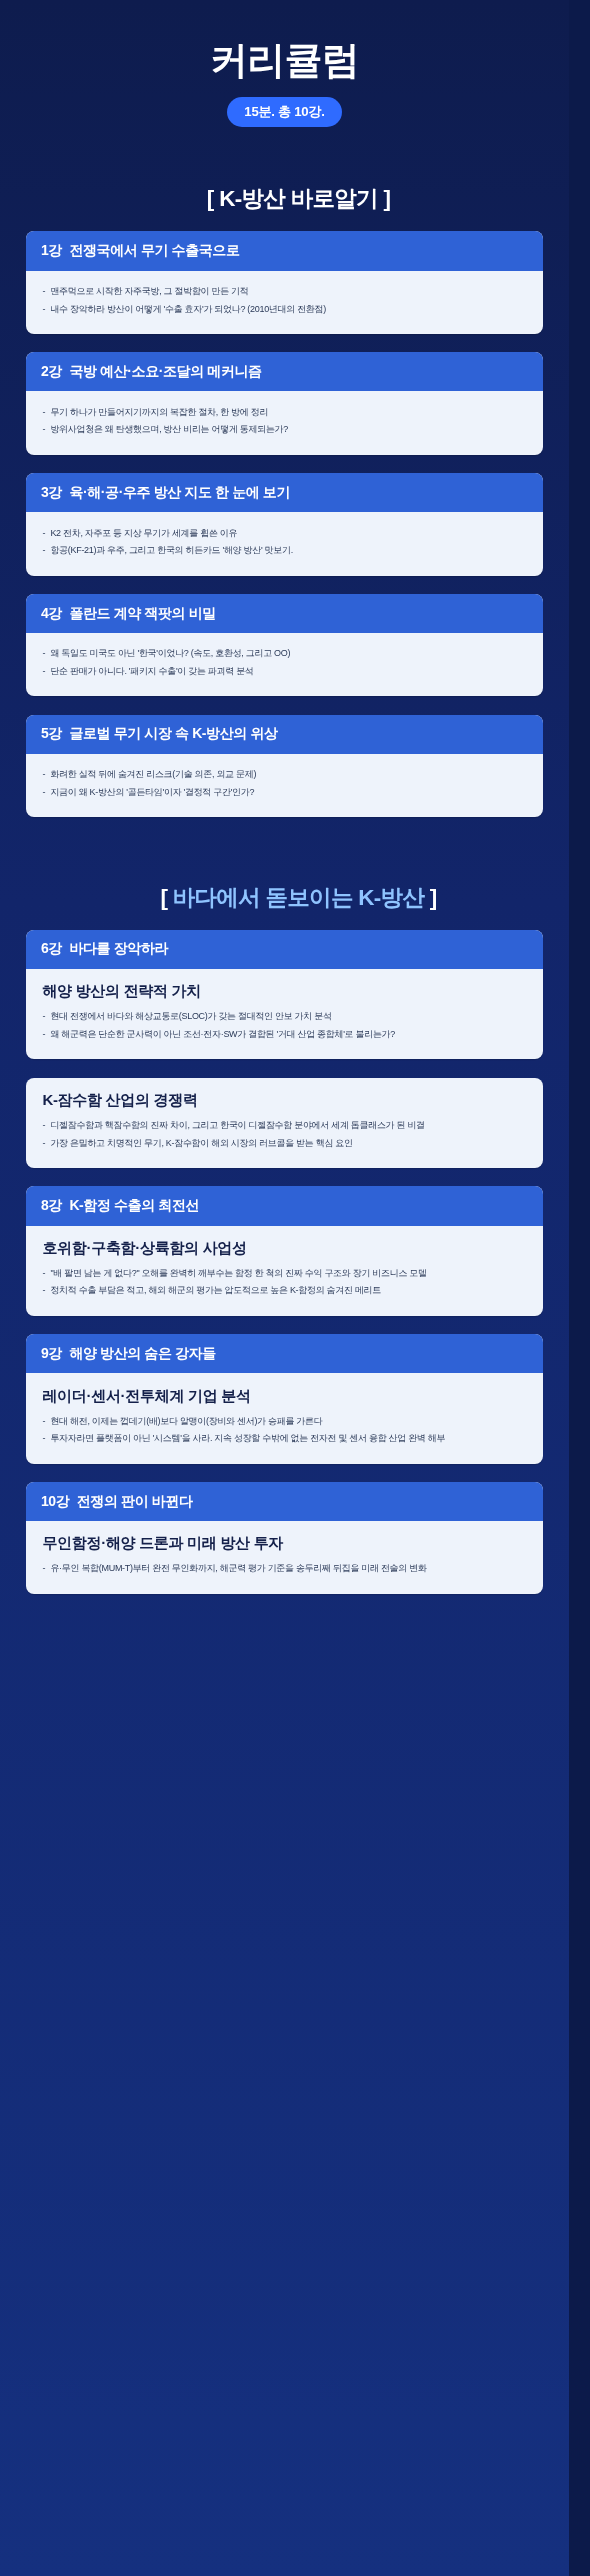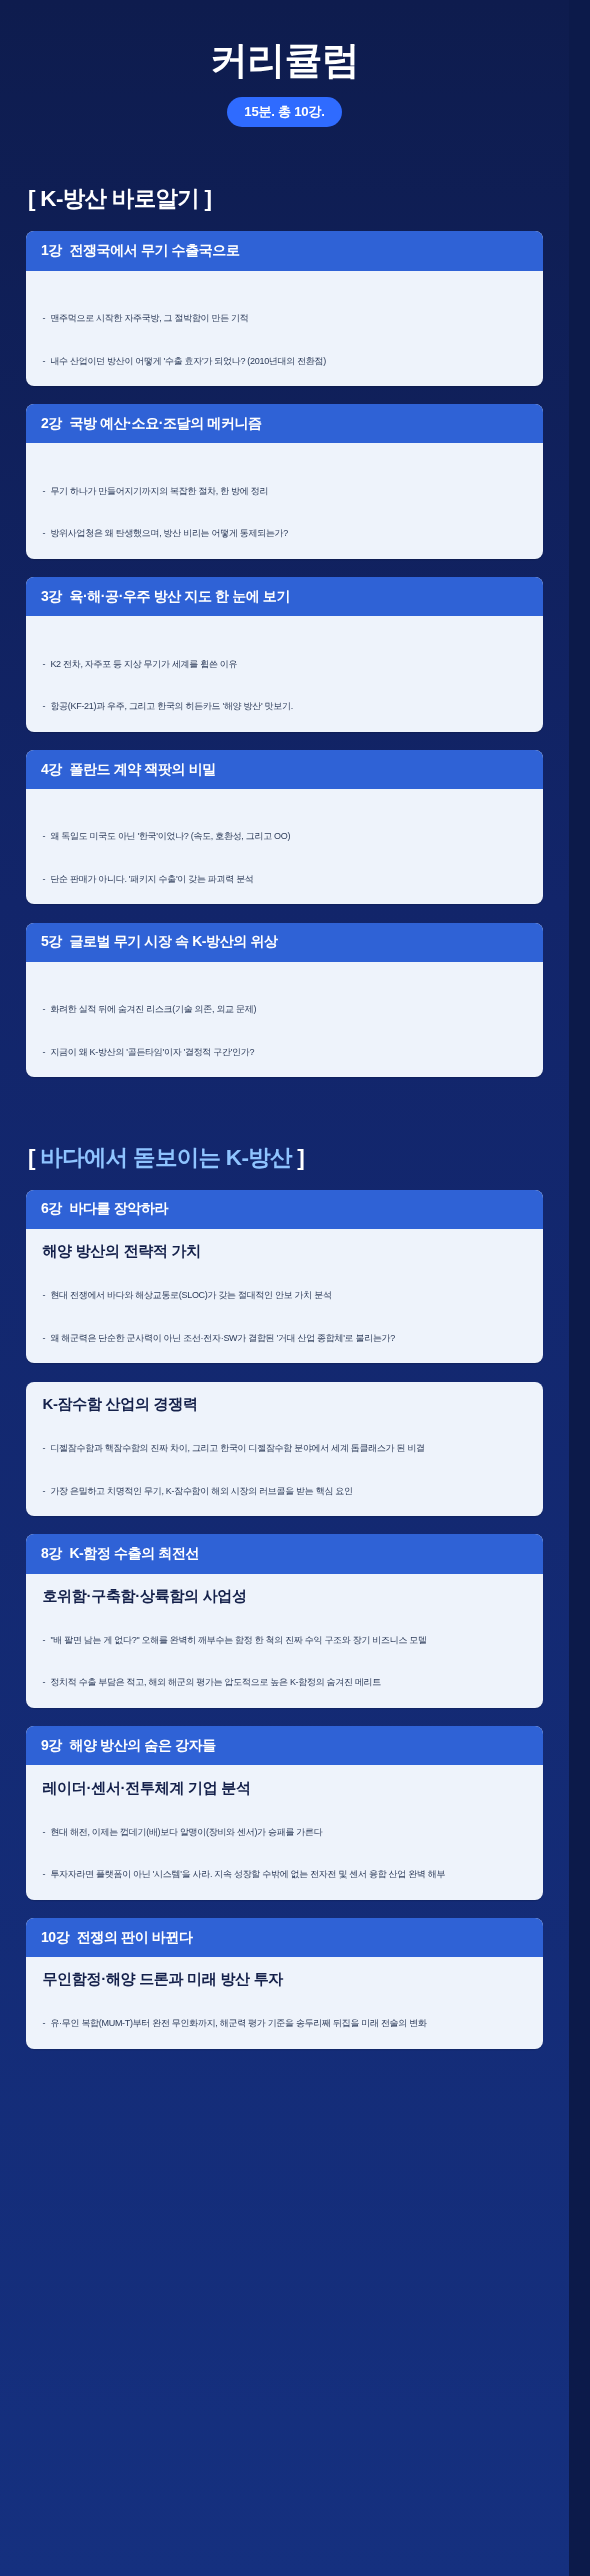--- a/index.html
+++ b/index.html
@@ -35,20 +35,21 @@
     color: #ffffff;
     font-size: 13.2px;
     font-weight: bold;
     padding: 6px 17px;
     border-radius: 660px;
     letter-spacing: -0.3px;
   }
 
   
   .section-title {
+    text-align: center;
     font-size: 22.5px;
     font-weight: bold;
     letter-spacing: -0.7px;
     margin: 34px 0 17px 0;
     color: #ffffff;
     padding-left: 28px;
   }
   .section-title .accent { color: #8fc4ff; }
   .section-title .bracket { color: #ffffff; font-weight: bold; }
 
@@ -83,21 +84,20 @@
   }
   .bullets { list-style: none; }
   .bullets li {
     font-size: 9px;
     line-height: 1.75;
     color: #2b3a58;
     letter-spacing: -0.3px;
     padding-left: 8px;
     position: relative;
     margin-bottom: 2px;
-    margin-top: 27px;
   }
   .bullets li::before {
     content: "-";
     position: absolute;
     left: 0;
     color: #2b3a58;
   }
 
   
   .group-gap { height: 12px; }
@@ -119,21 +119,21 @@
   <div class="cards">
 
     <div class="card">
       <div class="card-head">
         <span class="num">1강</span>
         <span>전쟁국에서 무기 수출국으로</span>
       </div>
       <div class="card-body">
         <ul class="bullets">
           <li>맨주먹으로 시작한 자주국방, 그 절박함이 만든 기적</li>
-          <li>내수 산업이던 방산이 어떻게 '수출 효자'가 되었나? (2010년대의 전환점)</li>
+          <li>내수 장악하라 방산이 어떻게 '수출 효자'가 되었나? (2010년대의 전환점)</li>
         </ul>
       </div>
     </div>
 
     <div class="card">
       <div class="card-head">
         <span class="num">2강</span>
         <span>국방 예산·소요·조달의 메커니즘</span>
       </div>
       <div class="card-body">

